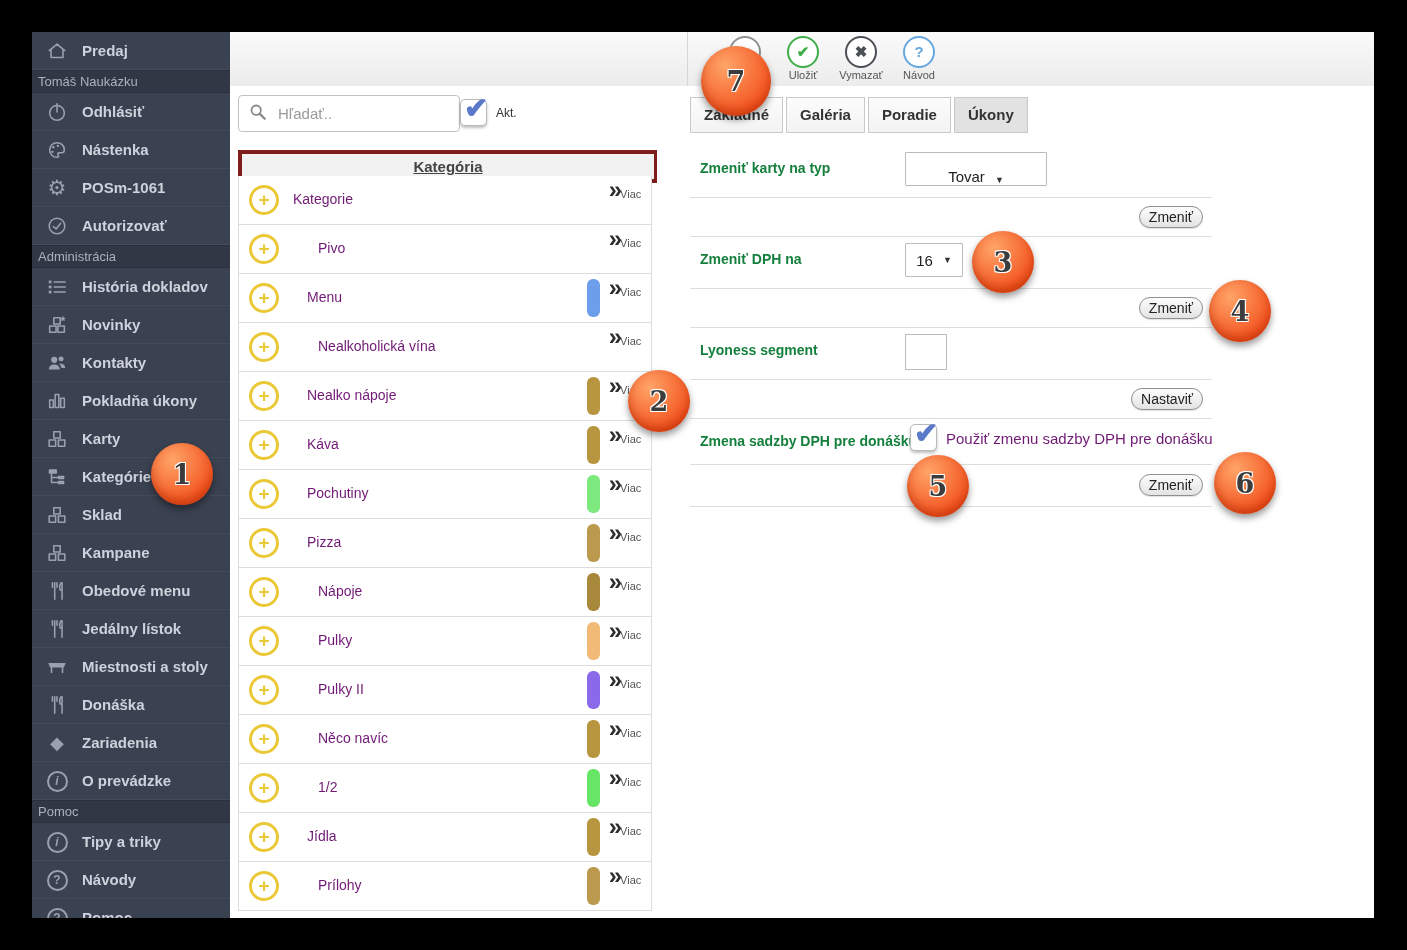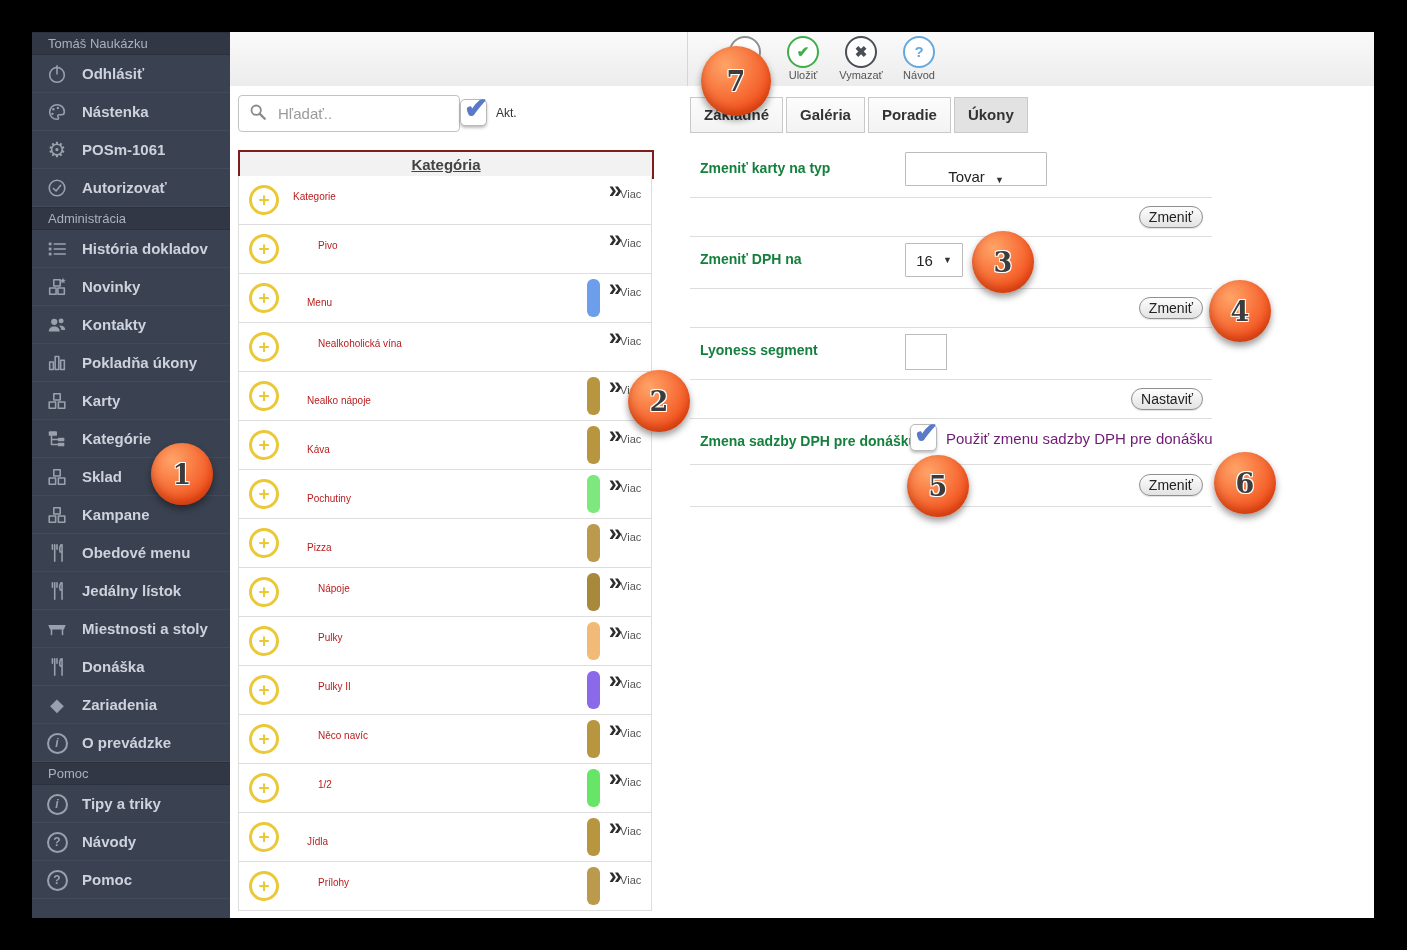--- a/index.html
+++ b/index.html
@@ -7,21 +7,21 @@
        font-family:"Liberation Sans",sans-serif;}
   #app{position:absolute;left:32px;top:32px;width:1342px;height:886px;background:#fff;overflow:hidden;}
 
   
   #sidebar{position:absolute;left:0;top:0;width:198px;height:886px;background:#3a4150;overflow:hidden;}
   .sbitem{display:flex;align-items:center;height:37px;padding-left:12px;gap:12px;
           border-bottom:1px solid #434a5a;cursor:pointer;}
   .sbitem .sbicon{width:26px;min-width:26px;text-align:center;color:#9aa1ae;font-size:19px;line-height:1;}
   .sbitem .sblabel{font-size:15px;font-weight:bold;color:#cdd2dc;white-space:nowrap;}
   .sbsection{height:21px;line-height:21px;background:#313744;border-top:1px solid #2a303c;
-             border-bottom:1px solid #2a303c;color:#aab1bd;font-size:13px;padding-left:16px;}
+             border-bottom:1px solid #2a303c;color:#aab1bd;font-size:13px;padding-left:6px;}
   .ring{display:inline-flex;width:17px;height:17px;border:2px solid #9aa1ae;border-radius:50%;
         align-items:center;justify-content:center;font-size:12px;font-weight:bold;color:#9aa1ae;}
   svg.sbsvg{display:block;margin:0 auto;}
   .sbsvg *{stroke:#9aa1ae;fill:none;stroke-width:1.7;stroke-linecap:round;stroke-linejoin:round;}
   .sbsvg .fil{fill:#9aa1ae;stroke:none;}
 
   
   #topband{position:absolute;left:198px;top:0;width:1144px;height:54px;
            background:linear-gradient(#fafafa,#ececec);border-bottom:1px solid #c9c9c9;}
   #toolbar{position:absolute;left:457px;top:0;bottom:0;width:687px;border-left:1px solid #d6d6d6;
@@ -41,30 +41,30 @@
              border-radius:4px;background:#fff;display:flex;align-items:center;padding-left:10px;gap:9px;}
   #searchbox input{border:none;outline:none;font-size:15px;color:#444;width:150px;
                    font-family:"Liberation Sans",sans-serif;background:transparent;}
   #searchbox input::placeholder{color:#9a9a9a;}
   .fancycheck{width:25px;height:25px;background:#fff;border:1px solid #b9b9b9;border-radius:5px;
               box-shadow:0 2px 3px rgba(0,0,0,.25);position:relative;cursor:pointer;}
   .fancycheck .chk{position:absolute;left:3px;top:-9px;font-size:29px;color:#5b79c9;font-weight:bold;}
   #aktwrap{position:absolute;left:230px;top:13px;display:flex;align-items:flex-start;gap:9px;}
   #aktlabel{font-size:12px;color:#333;margin-top:7px;}
   #listheader{position:absolute;left:8px;top:64px;width:412px;height:25px;line-height:25px;
-              background:#f2f2f2;border:2px solid #7f1d1d;text-align:center;font-size:15px;
+              background:#f2f2f2;border:4px solid #7f1d1d;text-align:center;font-size:15px;
               font-weight:bold;color:#444;}
   #listheader span{text-decoration:underline;cursor:pointer;}
   #catlist{position:absolute;left:8px;top:90px;width:412px;border-left:1px solid #ddd;border-right:1px solid #ddd;}
   .lrow{position:relative;height:48px;border-bottom:1px solid #ddd;background:#fff;cursor:pointer;}
   .plus{position:absolute;left:10px;top:9px;width:24px;height:24px;border:3px solid #eac836;
         border-radius:50%;color:#eac836;font-weight:bold;font-size:19px;line-height:23px;
         text-align:center;cursor:pointer;background:#fff;}
-  .lname{position:absolute;top:15px;font-size:10px;color:#b91c1c;white-space:nowrap;}
-  .ind0 .lname{left:54px;} .ind1 .lname{left:68px;margin-top:8px;} .ind2 .lname{left:79px;}
+  .lname{position:absolute;top:15px;font-size:14px;color:#701a75;white-space:nowrap;}
+  .ind0 .lname{left:54px;} .ind1 .lname{left:68px;} .ind2 .lname{left:79px;}
   .cbar{position:absolute;left:348px;top:5px;width:13px;height:38px;border-radius:6px;}
   .more{position:absolute;left:366px;top:1px;width:40px;text-align:center;cursor:pointer;}
   .more .chev{font-size:24px;font-weight:bold;color:#2e2e2e;line-height:26px;letter-spacing:-2px;}
   .more .viac{font-size:11px;color:#555;margin-top:-2px;}
 
   
   #rightpanel{position:absolute;left:625px;top:54px;width:717px;bottom:0;background:#fff;}
   #tabs{position:absolute;left:33px;top:11px;display:flex;}
   .tab{border:1px solid #c9c9c9;margin-right:3px;padding:0 13px;height:34px;line-height:34px;
        font-size:15px;font-weight:bold;color:#333;background:linear-gradient(#fcfcfc,#f3f3f3);cursor:pointer;}
@@ -88,20 +88,28 @@
          display:flex;align-items:center;justify-content:center;
          font-family:"DejaVu Serif",serif;font-size:27px;font-weight:bold;color:#3c3c3c;
          text-shadow:-1px -1px 0 #fff,1px -1px 0 #fff,-1px 1px 0 #fff,1px 1px 0 #fff;}
 </style>
 </head>
 <body>
 
 <div id="app">
 
   <nav id="sidebar">
+    <div class="sbitem">
+      <span class="sbicon">
+        <svg class="sbsvg" width="22" height="22" viewBox="0 0 24 24">
+            <path d="M3.5 11.5 L12 4.5 L20.5 11.5 M5.5 10.5 V19 H18.5 V10.5"></path>
+          </svg>
+      </span>
+      <span class="sblabel">Predaj</span>
+    </div>
     <div class="sbsection">Tomáš Naukázku</div>
     <div class="sbitem">
       <span class="sbicon">
         <svg class="sbsvg" width="22" height="22" viewBox="0 0 24 24">
             <circle cx="12" cy="13" r="8"></circle>
             <path d="M12 3 V12" stroke-width="2.4"></path>
           </svg>
       </span>
       <span class="sblabel">Odhlásiť</span>
     </div>

